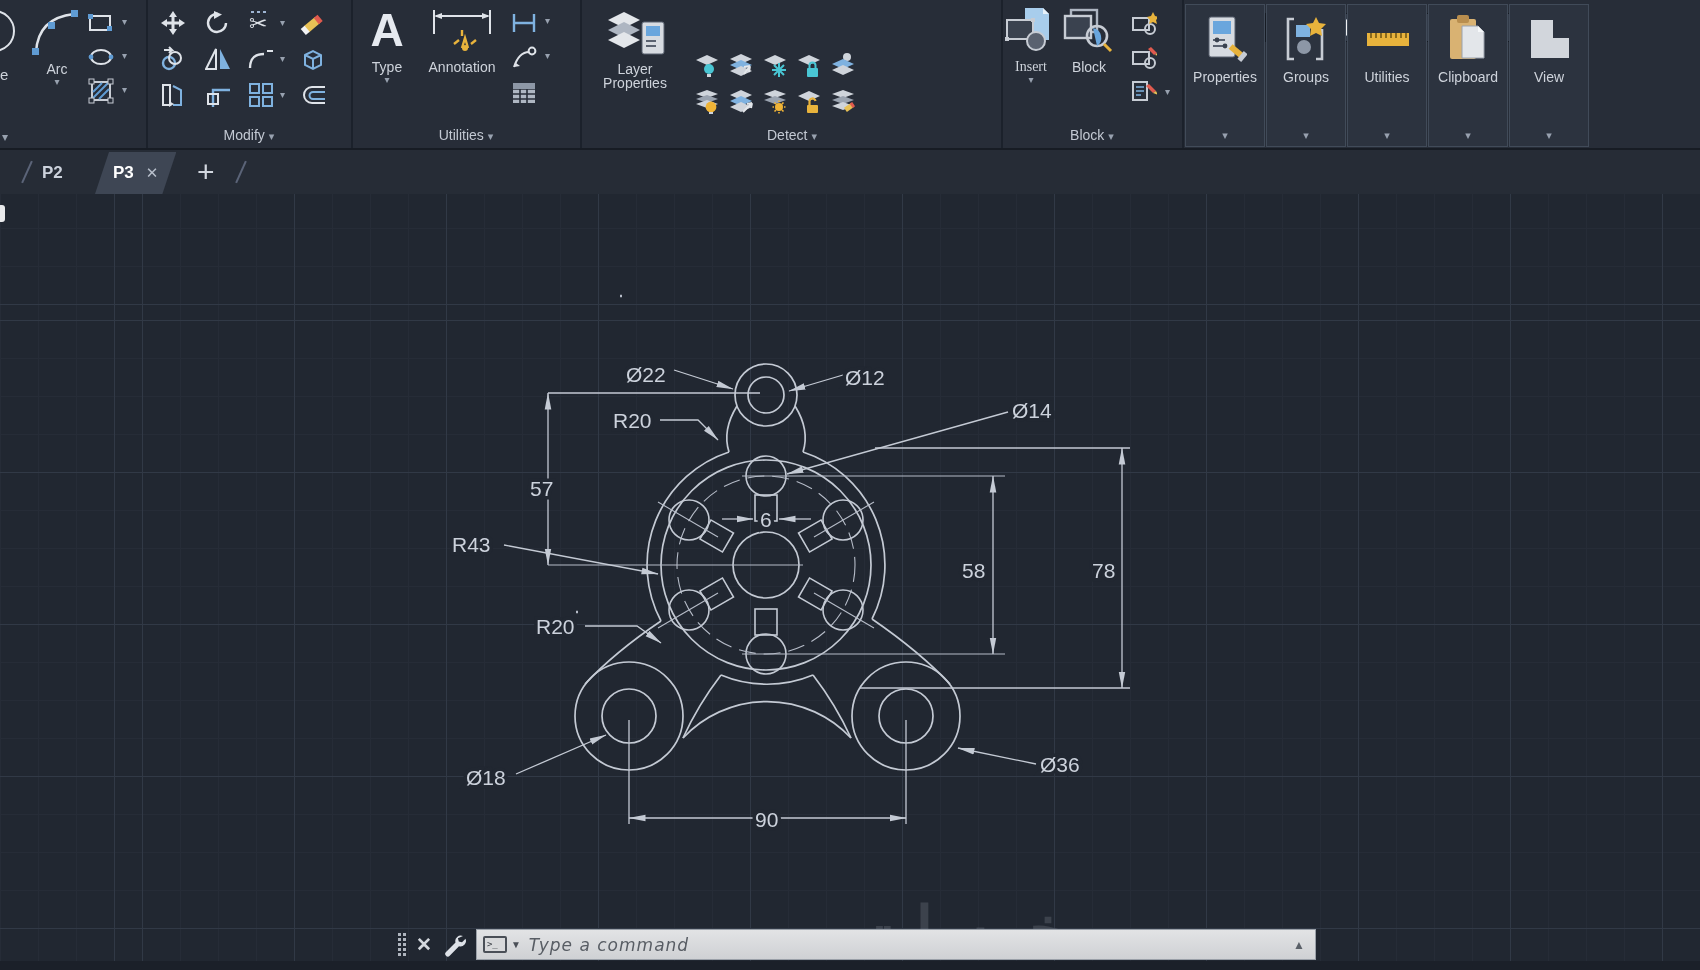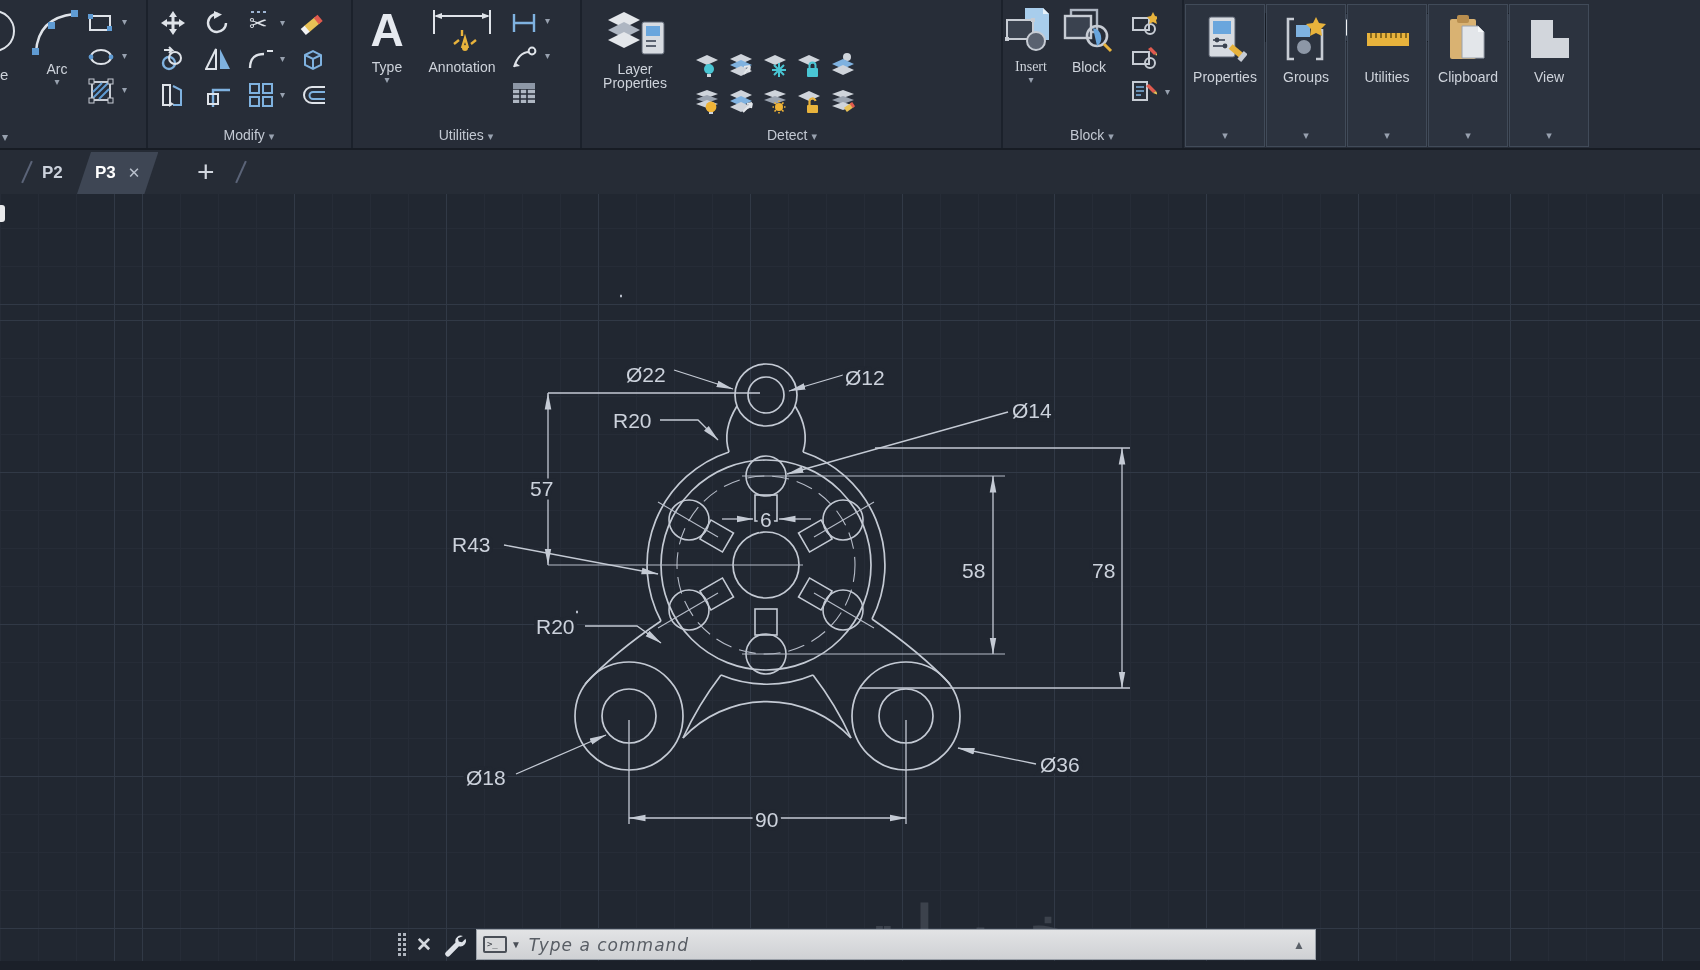--- a/index.html
+++ b/index.html
@@ -469,21 +469,21 @@
     <div>View</div>
     <div class="cdd">▾</div>
   </div>
 </div>
 
 <div class="tabbar">
   <div class="slash" style="left:26px;"></div>
   <div class="tab" style="left:42px;">
       <span>P2</span>
     </div>
-  <div class="tab active" style="left:77px;">
+  <div class="tab active" style="left:95px;">
     <span>P3</span>
       <span class="tx">✕</span>
   </div>
   <div class="plus" style="left:197px;">+</div>
   <div class="slash" style="left:240px;"></div>
 </div>
 
 <div class="canvas"></div>
 <div class="sliver"></div>
 <div class="watermark">خمسات</div>

